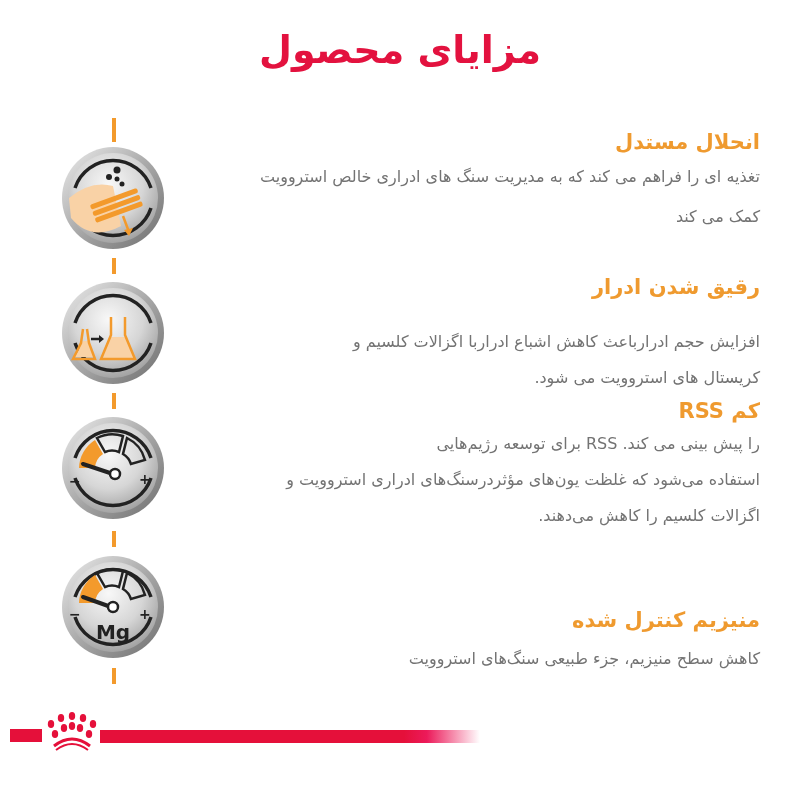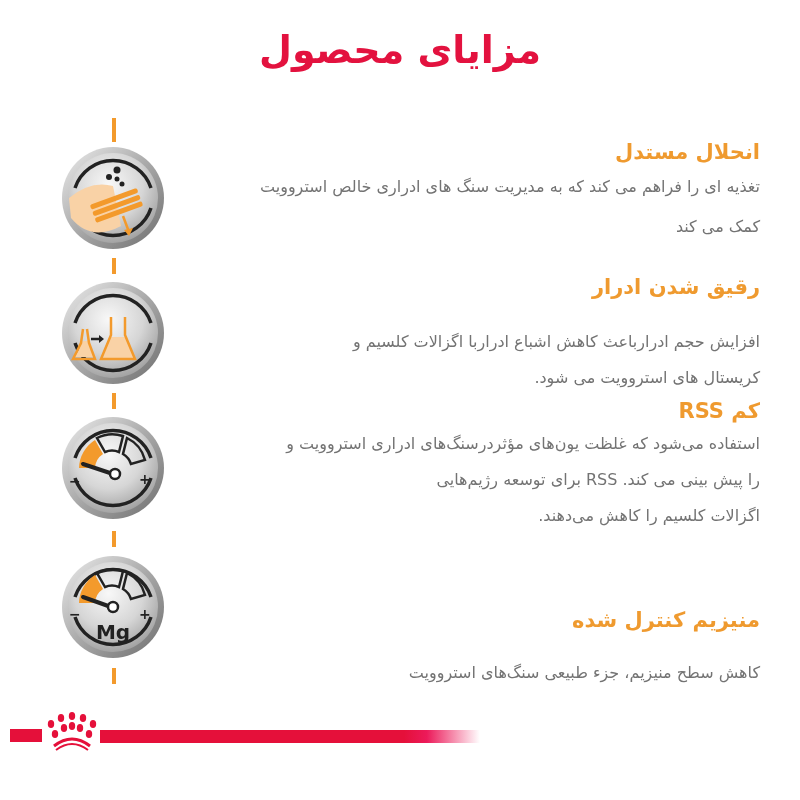--- a/index.html
+++ b/index.html
@@ -106,42 +106,42 @@
     <path d="M36 18 A34 34 0 0 1 62 16 L58 32 A18 18 0 0 0 44 32 Z" fill="none" stroke="#222" stroke-width="2.5"></path>
     <path d="M66 18 A34 34 0 0 1 84 40 L70 44 A18 18 0 0 0 62 34 Z" fill="none" stroke="#222" stroke-width="2.5"></path>
     <path d="M22 42 L50 52" stroke="#222" stroke-width="4" stroke-linecap="round"></path>
     <circle cx="52" cy="52" r="5" fill="#fff" stroke="#222" stroke-width="2.5"></circle>
     <text x="8" y="64" font-family="DejaVu Sans, sans-serif" font-size="14" font-weight="bold" fill="#222">−</text>
     <text x="78" y="64" font-family="DejaVu Sans, sans-serif" font-size="14" font-weight="bold" fill="#222">+</text>
     <text x="52" y="84" text-anchor="middle" font-family="DejaVu Sans, sans-serif" font-size="20" font-weight="bold" fill="#222">Mg</text>
   </svg>
 </div>
 
-<div class="section" style="top:137px;">
+<div class="section" style="top:127px;">
   <div class="heading">انحلال مستدل</div>
   <div class="para" style="margin-top:2px;">تغذیه ای را فراهم می کند که به مدیریت سنگ های ادراری خالص استروویت</div>
   <div class="para" style="margin-top:4px;">کمک می کند</div>
 </div>
 
 <div class="section" style="top:272px;text-align:right;">
   <div class="heading">رقیق شدن ادرار</div>
   <div class="para" style="margin-top:22px;">افزایش حجم ادرارباعث کاهش اشباع ادراربا اگزالات کلسیم و</div>
   <div class="para">کریستال های استروویت می شود.</div>
 </div>
 
 <div class="section" style="top:396px;">
   <div class="heading">کم RSS</div>
+  <div class="para">را پیش بینی می کند. RSS برای توسعه رژیم‌هایی</div>
   <div class="para">استفاده می‌شود که غلظت یون‌های مؤثردرسنگ‌های ادراری استروویت و</div>
-  <div class="para">را پیش بینی می کند. RSS برای توسعه رژیم‌هایی</div>
   <div class="para">اگزالات کلسیم را کاهش می‌دهند.</div>
 </div>
 
 <div class="section" style="top:605px;">
   <div class="heading">منیزیم کنترل شده</div>
-  <div class="para" style="margin-top:20px;">کاهش سطح منیزیم، جزء طبیعی سنگ‌های استروویت</div>
+  <div class="para" style="margin-top:6px;">کاهش سطح منیزیم، جزء طبیعی سنگ‌های استروویت</div>
 </div>
 
 <div class="bar-left"></div>
 <div class="bar-right"></div>
 <div class="crown">
   <svg viewBox="0 0 52 44" width="52" height="44">
     <g fill="#e5103a">
       <ellipse cx="5" cy="12" rx="3.2" ry="4"></ellipse>
         <ellipse cx="15" cy="6" rx="3.2" ry="4"></ellipse>
       <ellipse cx="26" cy="4" rx="3.2" ry="4"></ellipse>

